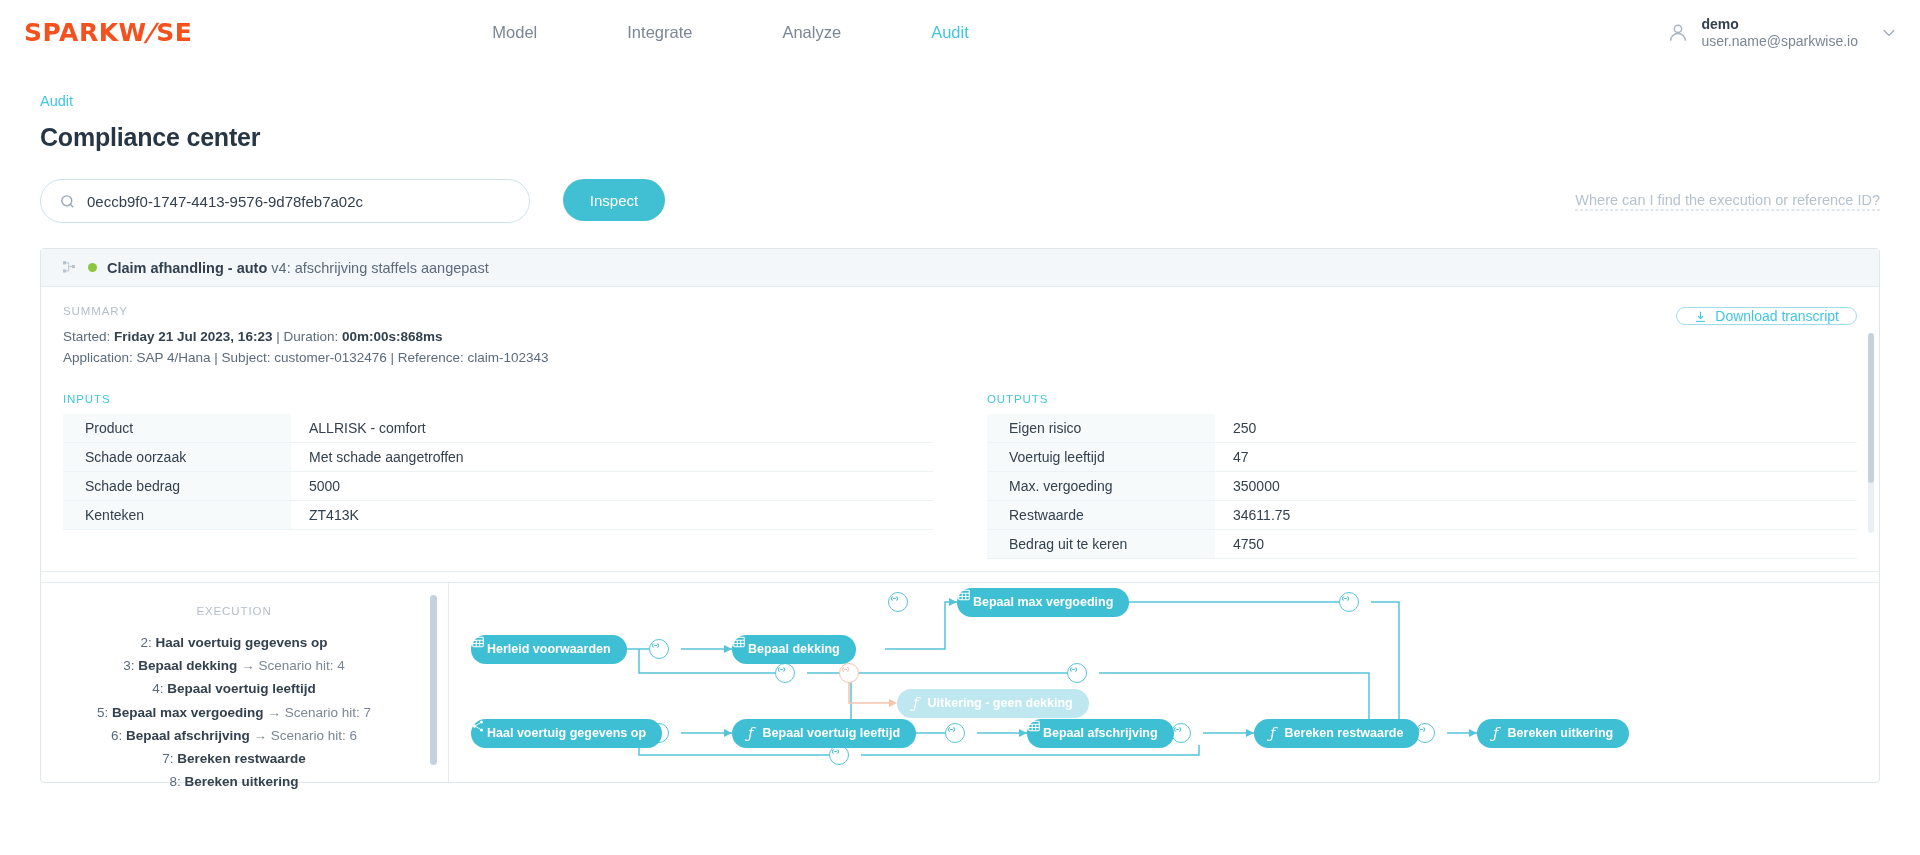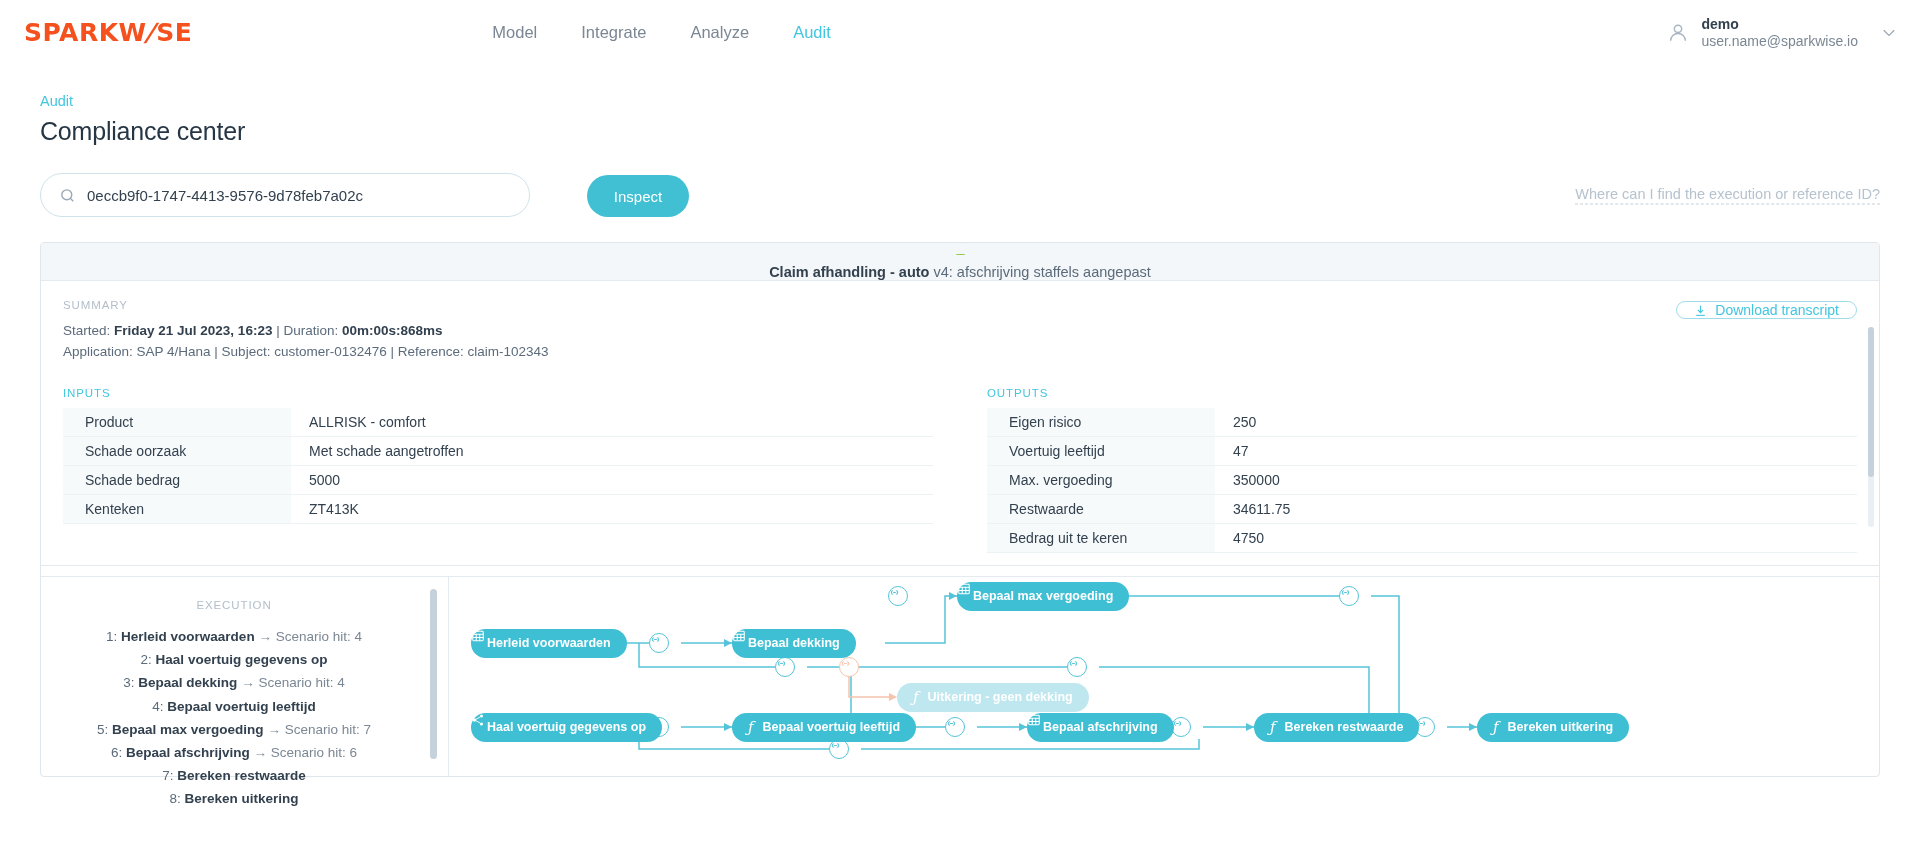--- a/index.html
+++ b/index.html
@@ -18,48 +18,48 @@
     position: relative;
     background: #ffffff;
   }
   .logo {
     margin-left: 24px;
     font-size: 25px; font-weight: 800; letter-spacing: .5px;
     color: #f4511e; font-family: "DejaVu Sans", sans-serif;
     display: flex; align-items: center;
   }
   .logo .slash { color:#f4511e; transform: skewX(-18deg); display:inline-block; }
-  .nav-links { display: flex; align-items: center; margin-left: 300px; gap: 44px; }
+  .nav-links { display: flex; align-items: center; margin-left: 300px; gap: 90px; }
   .nav-link {
     font-size: 16.5px; color: #7b8794; text-decoration: none; cursor: pointer;
   }
   .nav-link.active { color: #41c6e0; }
   .user-box {
     position: absolute; right: 22px; top: 50%; transform: translateY(-50%);
     display: flex; align-items: center; gap: 12px; cursor: pointer;
   }
   .user-icon { width: 22px; height: 22px; color:#aab6c1; }
   .user-text { line-height: 1.25; }
   .user-name { font-size: 14px; font-weight: 700; color:#33414f; }
   .user-mail { font-size: 14px; color:#7b8794; }
   .chev { width: 18px; height: 18px; color:#9aa7b4; margin-left: 10px;}
 
   
   .page { padding: 0 40px; }
   .breadcrumb {
     margin-top: 28px; font-size: 14.5px; color:#41c6e0; cursor:pointer;
   }
   .page-title {
-    margin-top: 8px; font-size: 25px; font-weight: 400; color:#263645;
+    margin-top: 14px; font-size: 25px; font-weight: 700; color:#263645;
     letter-spacing: -0.2px;
   }
 
   
   .search-row {
-    margin-top: 27px; display: flex; align-items: flex-end; position: relative; gap: 24px;
+    margin-top: 27px; display: flex; align-items: flex-start; position: relative;
   }
   .search-field {
     width: 490px; height: 44px; border: 1px solid #cfe3ea; border-radius: 24px;
     display: flex; align-items: center; padding: 0 18px; background: #fff;
   }
   .search-icon { width:17px; height:17px; color:#9aa7b4; flex: 0 0 auto; }
   .search-input {
     border: none; outline: none; flex: 1; margin-left: 11px;
     font-size: 15px; color:#33414f; font-family: "Liberation Sans", sans-serif;
     background: transparent;
@@ -75,21 +75,21 @@
     padding-bottom: 2px; cursor: pointer;
   }
 
   
   .card {
     margin-top: 25px; border: 1px solid #dfe6ec; border-radius: 4px;
     background: #ffffff; position: relative;
   }
   .card-head {
     height: 38px; background: #f4f7f9; display: flex; align-items: center;
-    padding: 0 22px; gap: 10px; border-bottom: 1px solid #e4ebf0; flex-direction: column;
+    padding: 0 22px; gap: 10px; border-bottom: 1px solid #e4ebf0;
   }
   .flow-icon { width: 15px; height: 13px; color:#b6c2ce; }
   .dot-green { width: 9px; height: 9px; border-radius: 50%; background:#8dc63f; }
   .card-title { font-size: 14.5px; color:#33414f; }
   .card-title b { font-weight: 700; }
   .card-title span { color:#5b6b7b; }
 
   .card-body { padding: 18px 22px 0 22px; position: relative; }
   .sec-label {
     font-size: 11.5px; letter-spacing: .9px; color:#b2bec9; font-weight:400;
@@ -317,25 +317,20 @@
     </div>
 
     <div class="card-sep"></div>
 
     <div class="bottom">
 
       <div class="exec-pane">
         <div class="sec-label">EXECUTION</div>
         <div class="exec-list">
           <div class="exec-row">
-            <span class="exec-num">1:</span>
-            <span class="exec-name">Herleid voorwaarden</span>
-            <span class="exec-hit">→ Scenario hit: 4</span>
-          </div>
-          <div class="exec-row">
             <span class="exec-num">2:</span>
             <span class="exec-name">Haal voertuig gegevens op</span>
             <span class="exec-hit"></span>
           </div>
           <div class="exec-row">
             <span class="exec-num">3:</span>
             <span class="exec-name">Bepaal dekking</span>
             <span class="exec-hit">→ Scenario hit: 4</span>
           </div>
           <div class="exec-row">

